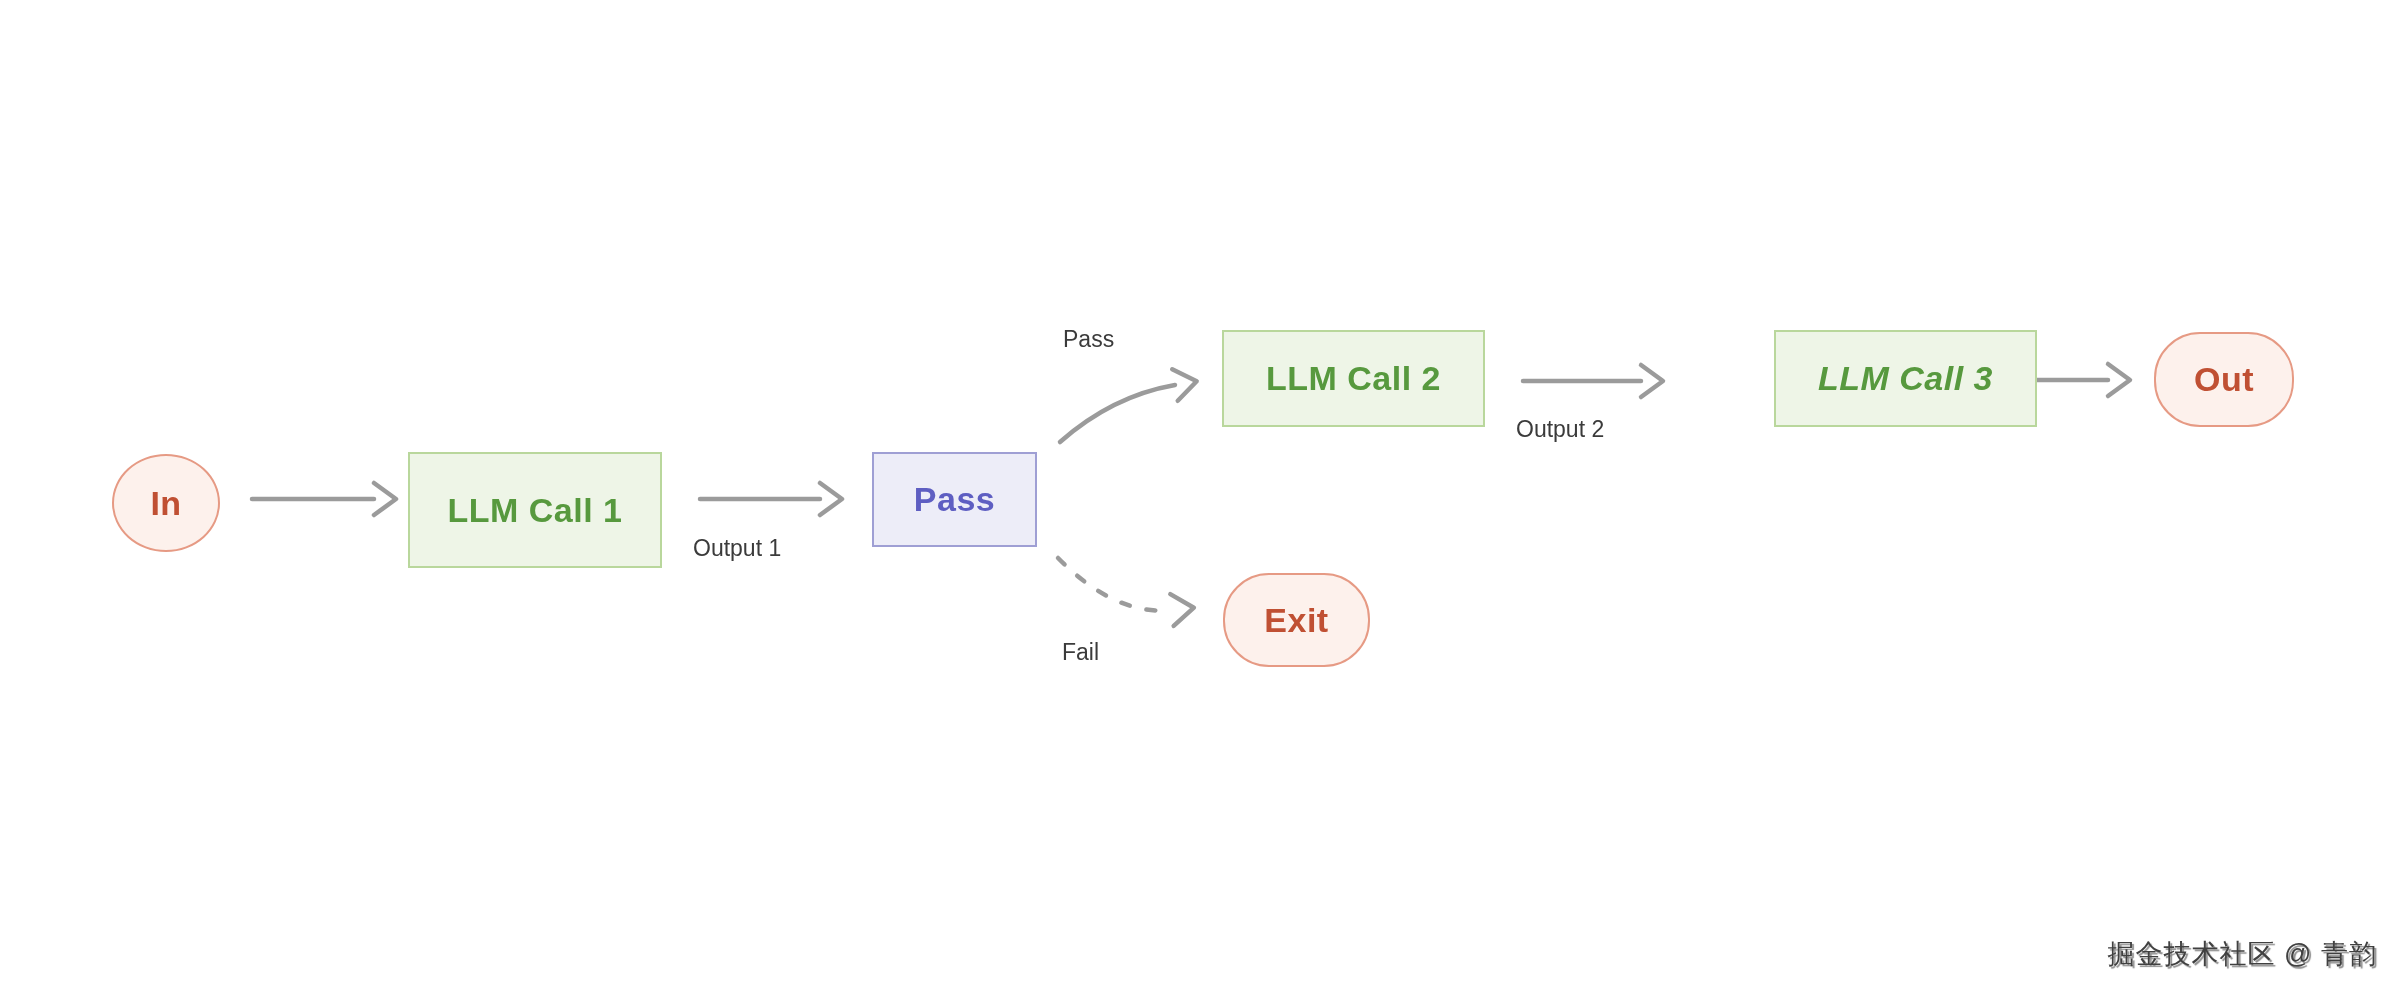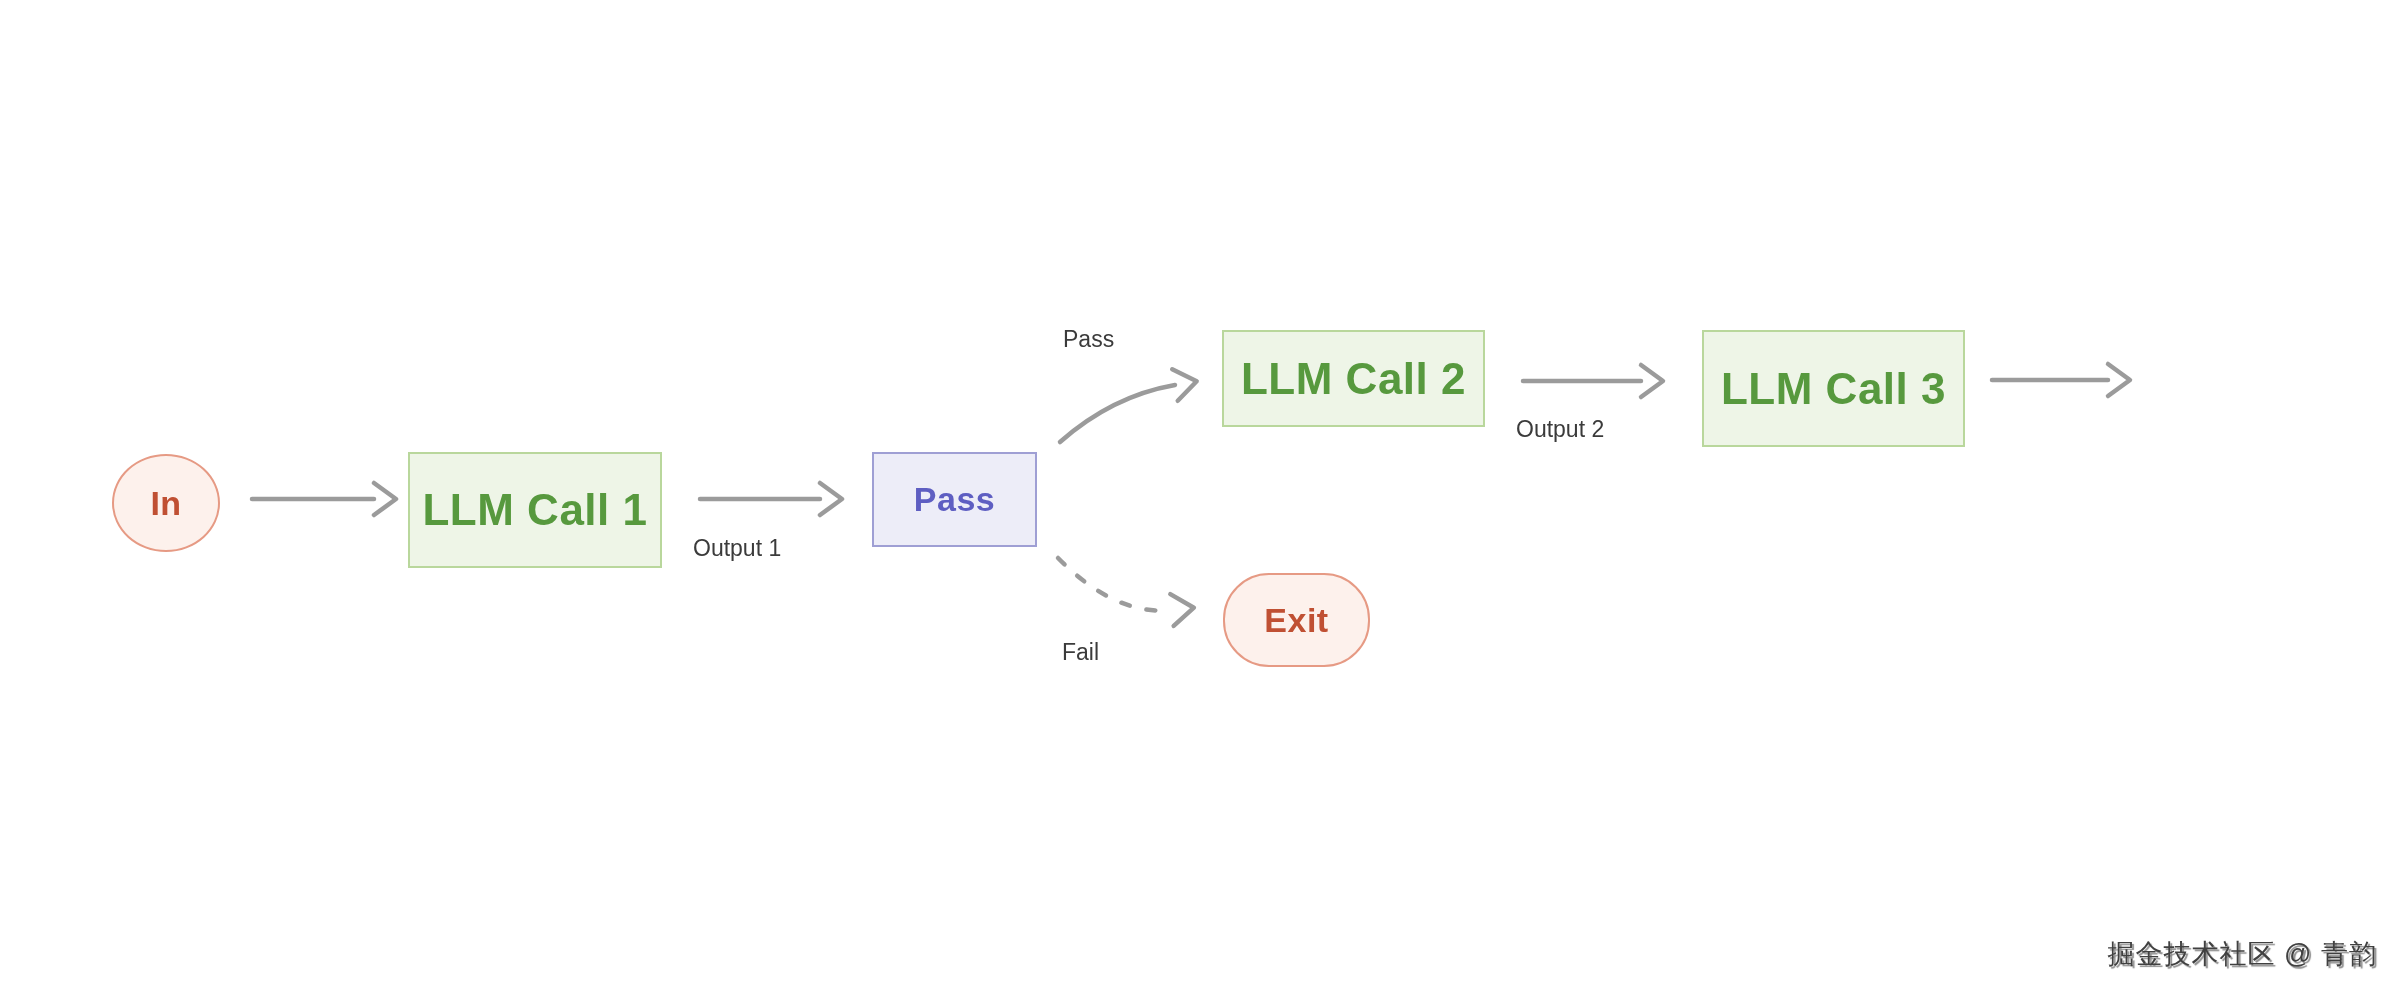--- a/index.html
+++ b/index.html
@@ -39,42 +39,42 @@
     align-items: center;
     justify-content: center;
     font-weight: bold;
     box-sizing: border-box;
     letter-spacing: 0.5px;
   }
   .node-green {
     background: var(--green_fill, #eef5e7);
     border: 2px solid var(--green_border, #b9d79c);
     color: var(--green_text, #57993e);
-    font-size: 44px;
+    font-size: 34px;
   }
   .node-purple {
     background: var(--purple_fill, #ededf8);
     border: 2px solid var(--purple_border, #9f9fd4);
     color: var(--purple_text, #5e5ec2);
     font-size: 34px;
   }
   .node-pill {
     background: var(--red_fill, #fdf1ec);
     border: 2px solid var(--red_border, #e69a84);
     color: var(--red_text, #c05033);
     font-size: 34px;
   }
   .shape-ellipse { border-radius: 50%; }
   .shape-stadium { border-radius: 46px; }
 
   #node-in   { left: 112px;  top: 454px; width: 108px; height: 98px; }
   #node-llm1 { left: 408px;  top: 452px; width: 254px; height: 116px; }
   #node-gate { left: 872px;  top: 452px; width: 165px; height: 95px; }
   #node-llm2 { left: 1222px; top: 330px; width: 263px; height: 97px; }
-  #node-llm3 { left: 1702px; top: 330px; width: 263px; height: 117px; }
+  #node-llm3 { left: 1774px; top: 330px; width: 263px; height: 97px; font-style: italic; }
   #node-out  { left: 2154px; top: 332px; width: 140px; height: 95px; }
   #node-exit { left: 1223px; top: 573px; width: 147px; height: 94px; }
 
   .edge-label {
     position: absolute;
     color: var(--label_text, #3b3b3b);
     font-size: 23px;
     white-space: nowrap;
   }
   #label-output1 { left: 693px;  top: 535px; }
@@ -124,20 +124,23 @@
   </div>
 
   <div class="node node-green" id="node-llm2">
     <span>LLM Call 2</span>
   </div>
 
   <div class="node node-green" id="node-llm3">
     <span>LLM Call 3</span>
   </div>
 
+  <div class="node node-pill shape-stadium" id="node-out">
+    <span>Out</span>
+  </div>
 
   <div class="node node-pill shape-stadium" id="node-exit">
     <span>Exit</span>
   </div>
 
   <div class="edge-label" id="label-output1">Output 1</div>
   <div class="edge-label" id="label-output2">Output 2</div>
   <div class="edge-label" id="label-pass">Pass</div>
   <div class="edge-label" id="label-fail">Fail</div>
 

